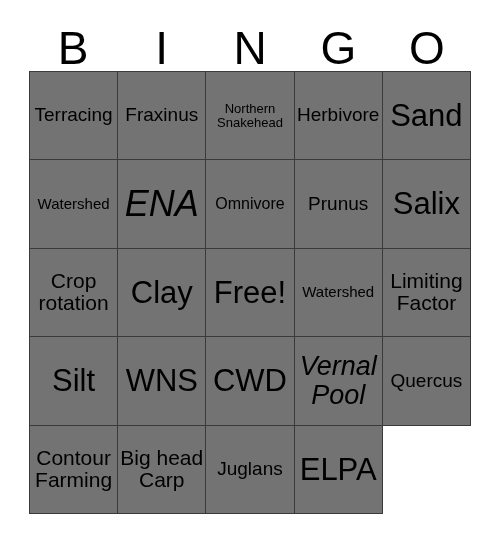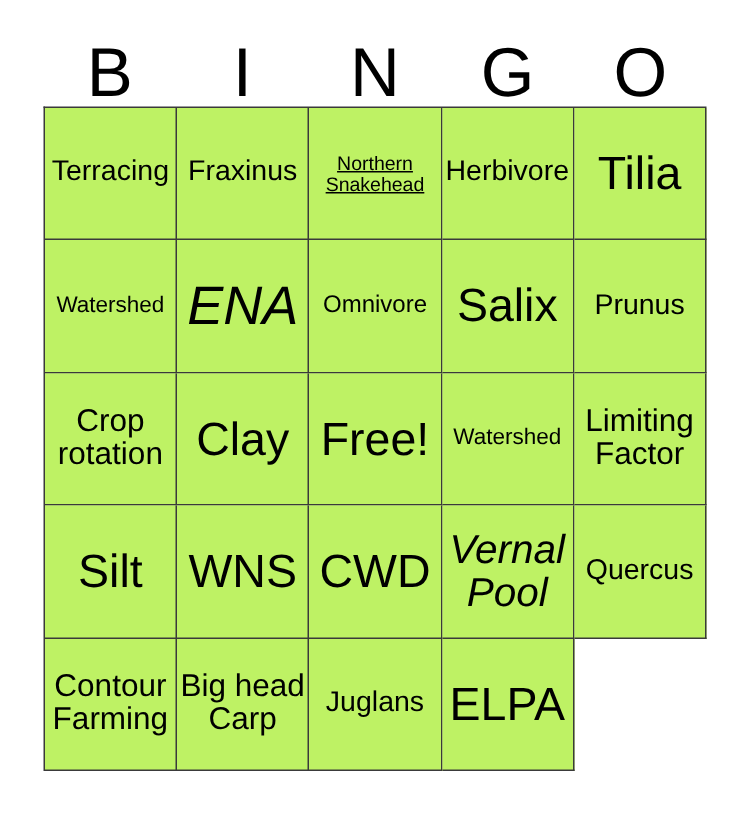--- a/index.html
+++ b/index.html
@@ -64,35 +64,35 @@
   .cell {
     box-sizing: border-box;
     border-right: 1px solid #3a3a3a;
     border-bottom: 1px solid #3a3a3a;
     display: flex;
     align-items: center;
     justify-content: center;
     text-align: center;
     padding: 1px 2px;
     overflow: hidden;
-    background: #bef264;
+    background: #737373;
   }
   .cell-text {
     display: block;
     width: 100%;
     line-height: 1.08;
     font-weight: 400;
     color: #000000;
     word-wrap: break-word;
     overflow-wrap: break-word;
     hyphens: none;
   }
 
   
-  .cell-text[data-size="xs"]  { font-size: 13px; text-decoration: underline; }
+  .cell-text[data-size="xs"]  { font-size: 13px; }
   .cell-text[data-size="s"]   { font-size: 15px; }
   .cell-text[data-size="sm"]  { font-size: 16px; }
   .cell-text[data-size="m"]   { font-size: 19px; }
   .cell-text[data-size="ml"]  { font-size: 21px; }
   .cell-text[data-size="xl"]  { font-size: 27px; font-style: italic; }
   .cell-text[data-size="xxl"] { font-size: 31px; }
   .cell-text[data-size="huge"]{ font-size: 36px; font-style: italic; }
 </style>
 </head>
 <body>
@@ -114,36 +114,36 @@
       <div class="cell">
         <span class="cell-text" data-size="m">Fraxinus</span>
       </div>
       <div class="cell">
         <span class="cell-text" data-size="xs">Northern Snakehead</span>
       </div>
       <div class="cell">
         <span class="cell-text" data-size="m">Herbivore</span>
       </div>
       <div class="cell">
-        <span class="cell-text" data-size="xxl">Tilia</span>
+        <span class="cell-text" data-size="xxl">Sand</span>
       </div>
       <div class="cell">
         <span class="cell-text" data-size="s">Watershed</span>
       </div>
       <div class="cell">
         <span class="cell-text" data-size="huge">ENA</span>
       </div>
       <div class="cell">
         <span class="cell-text" data-size="sm">Omnivore</span>
       </div>
       <div class="cell">
-        <span class="cell-text" data-size="xxl">Salix</span>
+        <span class="cell-text" data-size="m">Prunus</span>
       </div>
       <div class="cell">
-        <span class="cell-text" data-size="m">Prunus</span>
+        <span class="cell-text" data-size="xxl">Salix</span>
       </div>
       <div class="cell">
         <span class="cell-text" data-size="ml">Crop rotation</span>
       </div>
       <div class="cell">
         <span class="cell-text" data-size="xxl">Clay</span>
       </div>
       <div class="cell">
         <span class="cell-text" data-size="xxl">Free!</span>
       </div>

